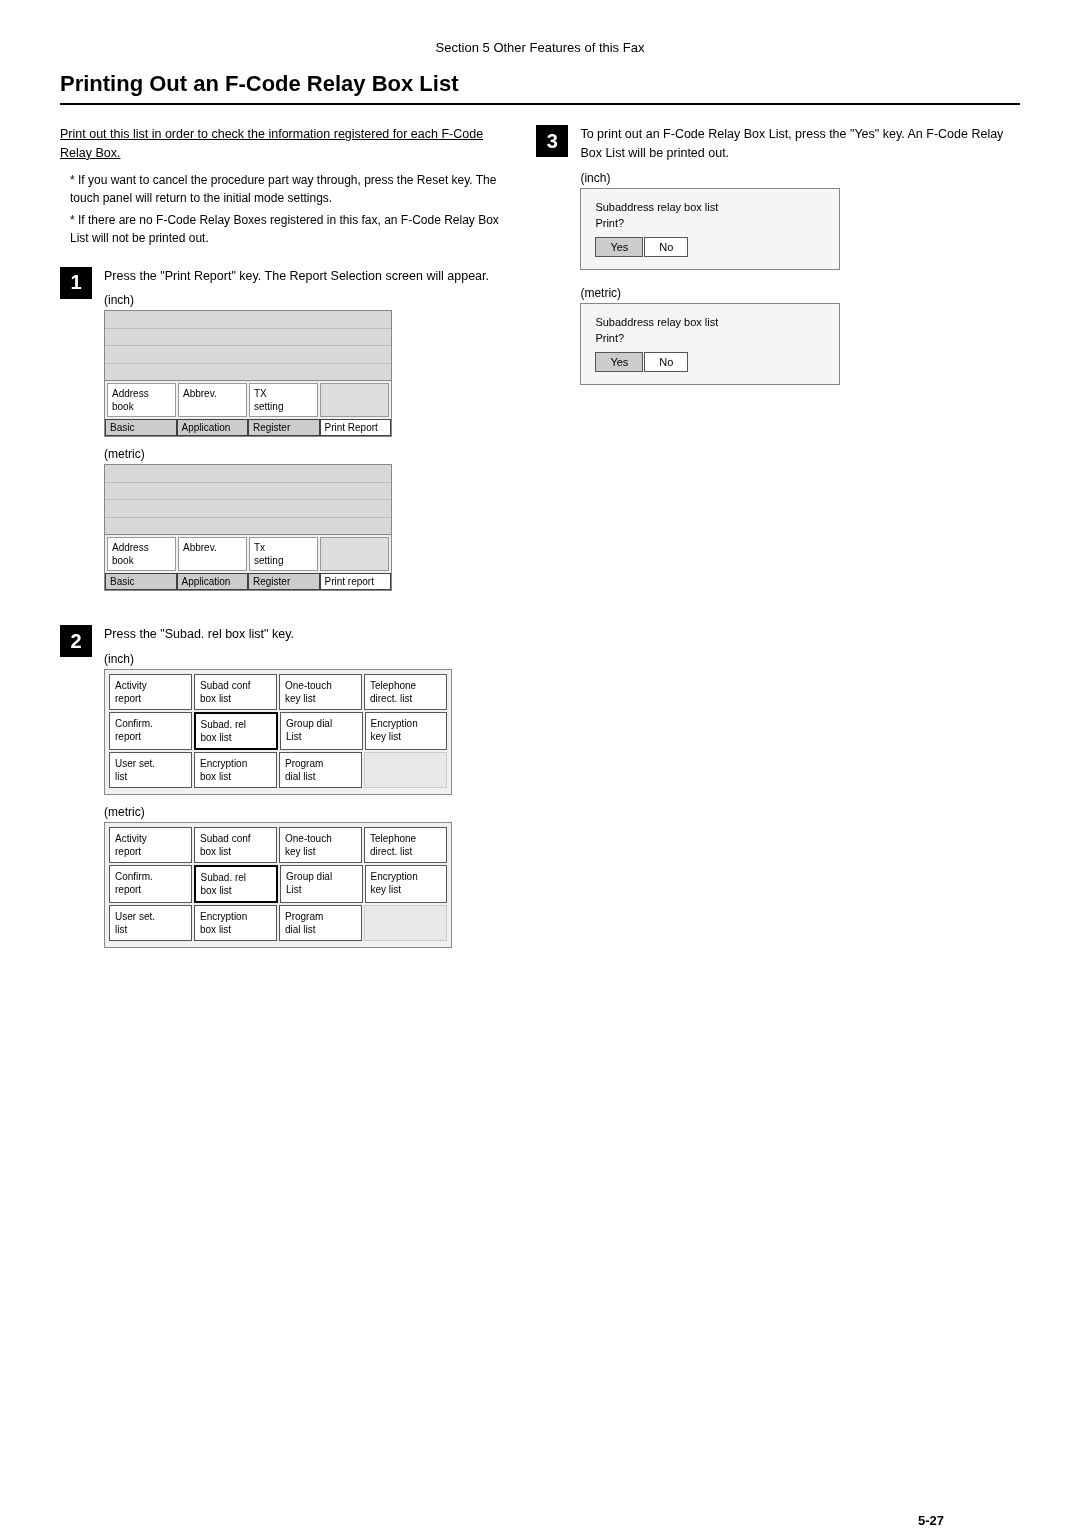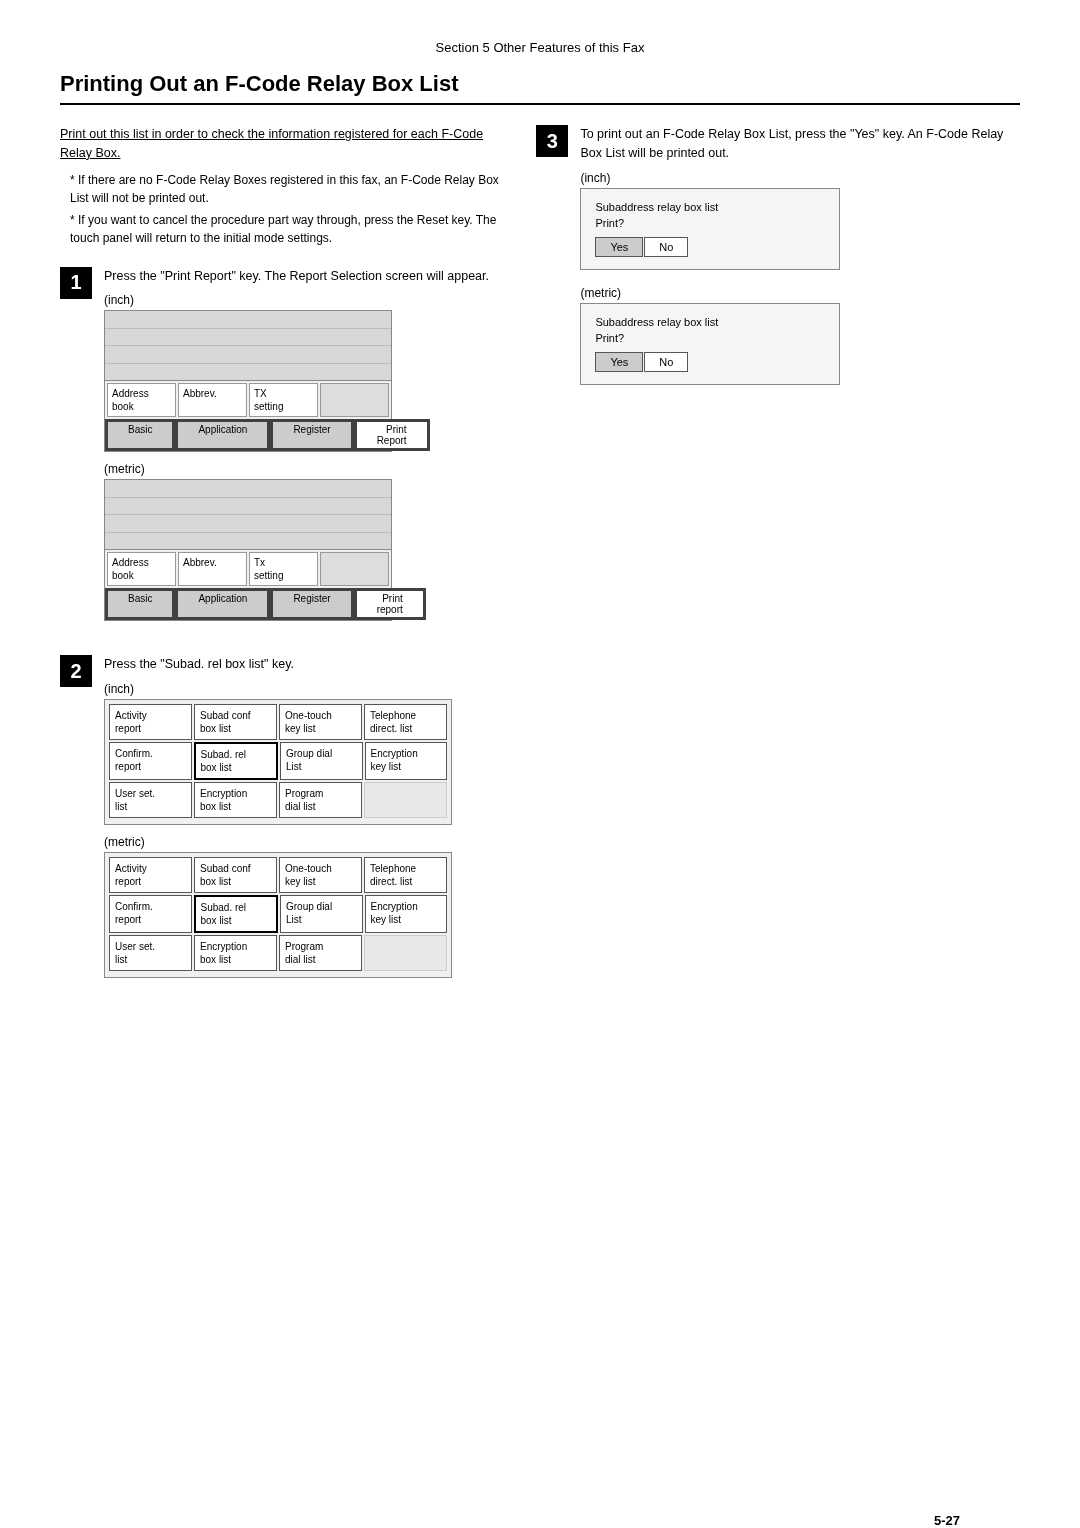--- a/index.html
+++ b/index.html
@@ -163,33 +163,33 @@
       font-size: 10px;
     }
     .fax-display-row:last-child {
       border-bottom: none;
     }
     .fax-tabs {
       display: flex;
     }
     .fax-tab {
       flex: 1;
-      border: 3px solid #404040;
+      border: 1px solid #404040;
       font-size: 10px;
-      padding: 2px 20px;
+      padding: 2px 4px;
       background: #ccc;
-      text-align: right;
+      text-align: left;
     }
     .fax-tab.active {
       background: #fff;
     }
     .bottom-page-num {
       position: absolute;
       bottom: 40px;
-      right: 60px;
+      right: 76px;
       font-size: 13px;
       font-weight: bold;
     }
     .page-wrapper {
       position: relative;
       min-height: 1528px;
     }
   </style>
 </head>
 <body>
@@ -200,22 +200,22 @@
     <span>Section 5  Other Features of this Fax</span>
   </div>
 
   <h1>Printing Out an F-Code Relay Box List</h1>
 
   <div class="two-col">
 
     <div class="left-col">
 
       <p class="intro-text">Print out this list in order to check the information registered for each F-Code Relay Box.</p>
+      <p class="bullet">* If you want to cancel the procedure part way through, press the Reset key. The touch panel will return to the initial mode settings.</p>
       <p class="bullet">* If there are no F-Code Relay Boxes registered in this fax, an F-Code Relay Box List will not be printed out.</p>
-      <p class="bullet">* If you want to cancel the procedure part way through, press the Reset key. The touch panel will return to the initial mode settings.</p>
 
       <div class="step-block" style="margin-top:20px;">
         <div class="step-number">1</div>
         <div class="step-content">
           <p class="step-desc">Press the "Print Report" key. The Report Selection screen will appear.</p>
 
           <div class="unit-label">(inch)</div>
 
           <div class="fax-screen">
             <div class="fax-screen-display">

